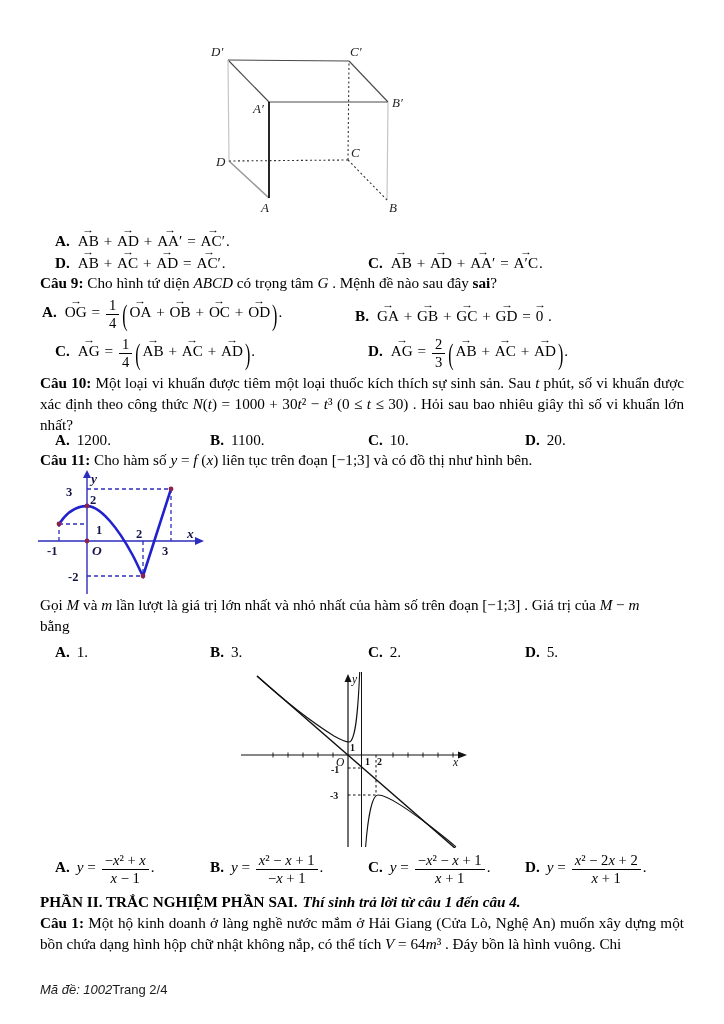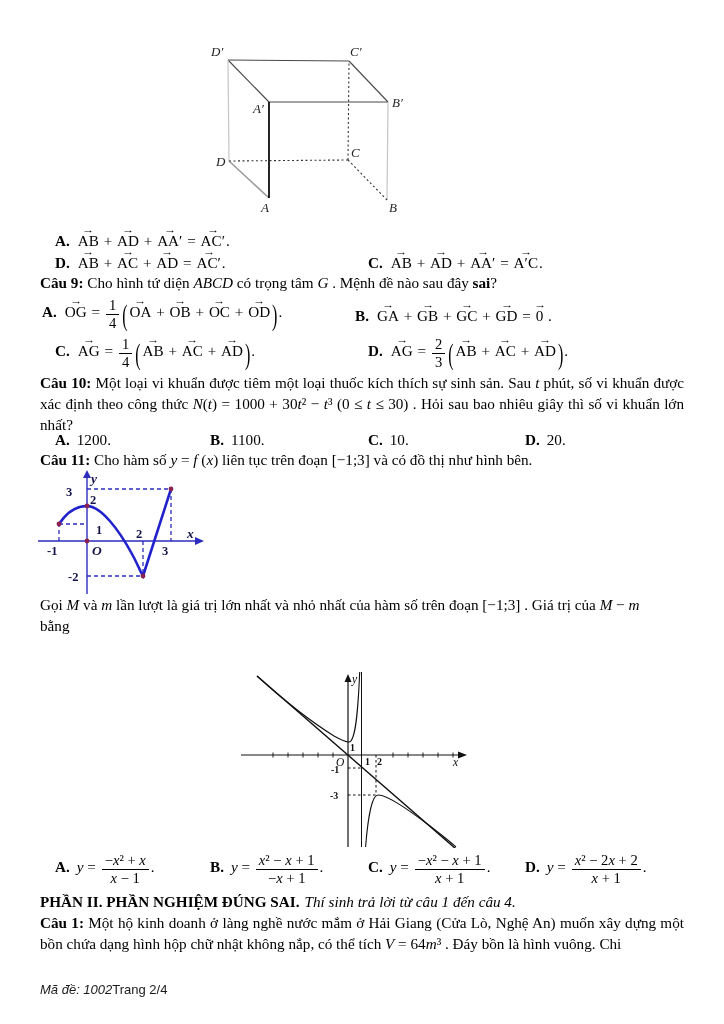--- a/index.html
+++ b/index.html
@@ -15,21 +15,21 @@
   .opt{white-space:nowrap}
   .opt .olab{font-weight:bold;padding-right:7px}
   .vec{position:relative;display:inline-block;padding:5px 1px 0;line-height:1.02}
   .vec::before{content:"→";position:absolute;top:-2px;left:50%;
                transform:translateX(-50%) scaleX(1.35);font-size:9px;font-style:normal}
   .frac{display:inline-block;vertical-align:middle;text-align:center;line-height:1.12;margin:0 2px;font-size:14.6px}
   .frac .fn{display:block;padding:0 3px;border-bottom:1px solid #000}
   .frac .fd{display:block;padding:0 3px}
   .bigp{display:inline-block;vertical-align:middle;transform:scaleY(1.9);font-size:16px;padding:0 1px}
   .part2-b{font-weight:bold}
-  .part2-i{font-style:italic;font-weight:normal;padding-left:5px}
+  .part2-i{font-style:italic;font-weight:bold;padding-left:5px}
   .footer{display:flex;justify-content:flex-start;font-family:"Liberation Sans",sans-serif;
           font-size:13px;color:#1a1a1a}
   .footer .fl{font-style:italic}
   svg text{font-family:"Liberation Serif",serif}
   .glab{font-weight:bold;font-size:12.5px;fill:#15154a}
   .gvar{font-style:italic;font-weight:bold;font-size:13.5px;fill:#15154a}
   .g2lab{font-weight:bold;font-size:10px;fill:#111}
   .g2var{font-style:italic;font-size:11.5px;fill:#111}
   .fig-lab{font-style:italic;font-size:13px;fill:#222}
 </style>
@@ -115,20 +115,26 @@
     <text class="glab" x="31" y="28">3</text>
     <text class="glab" x="55" y="36">2</text>
     <text class="glab" x="61" y="66">1</text>
     <text class="glab" x="33" y="113">-2</text>
     <text class="glab" x="12" y="87">-1</text>
     <text class="glab" x="101" y="70">2</text>
     <text class="glab" x="127" y="87">3</text>
   </svg>
 
   <div class="abs lastjust" style="left:40px;top:594px;width:644px">Gọi <i>M</i> và <i>m</i> lần lượt là giá trị lớn nhất và nhỏ nhất của hàm số trên đoạn [−1;3] . Giá trị của <i>M</i> − <i>m</i><br>bằng</div>
+  <div class="abs row4" style="left:40px;top:641px;width:644px">
+    <span class="opt"><b class="olab">A.</b><span>1.</span></span>
+    <span class="opt"><b class="olab">B.</b><span>3.</span></span>
+    <span class="opt"><b class="olab">C.</b><span>2.</span></span>
+    <span class="opt"><b class="olab">D.</b><span>5.</span></span>
+  </div>
 
 
   <svg class="abs" style="left:228px;top:670px" width="272" height="178" viewBox="0 0 272 178">
     <line x1="13" y1="85" x2="231" y2="85" stroke="#111" stroke-width="1.2"></line>
     <polygon points="230,81.5 239,85 230,88.5" fill="#111"></polygon>
     <line x1="120" y1="177" x2="120" y2="11" stroke="#111" stroke-width="1.2"></line>
     <polygon points="116.5,12 120,4 123.5,12" fill="#111"></polygon>
     <g stroke="#111" stroke-width="0.9">
       <line x1="45" y1="82.5" x2="45" y2="87.5"></line>
         <line x1="60" y1="82.5" x2="60" y2="87.5"></line>
@@ -161,21 +167,21 @@
   </svg>
 
   <div class="abs row4 tall" style="left:40px;top:846px;width:644px;height:46px">
     <span class="opt"><b class="olab">A.</b><span><i>y</i> = <span class="frac"><span class="fn">−<i>x</i>² + <i>x</i></span><span class="fd"><i>x</i> − 1</span></span>.</span></span>
     <span class="opt"><b class="olab">B.</b><span><i>y</i> = <span class="frac"><span class="fn"><i>x</i>² − <i>x</i> + 1</span><span class="fd">−<i>x</i> + 1</span></span>.</span></span>
     <span class="opt"><b class="olab">C.</b><span><i>y</i> = <span class="frac"><span class="fn">−<i>x</i>² − <i>x</i> + 1</span><span class="fd"><i>x</i> + 1</span></span>.</span></span>
     <span class="opt"><b class="olab">D.</b><span><i>y</i> = <span class="frac"><span class="fn"><i>x</i>² − 2<i>x</i> + 2</span><span class="fd"><i>x</i> + 1</span></span>.</span></span>
   </div>
 
   <div class="abs" style="left:40px;top:891px;width:644px">
-    <b class="part2-b">PHẦN II. PHẦN NGHIỆM ĐÚNG SAI.</b><span class="part2-i">Thí sinh trả lời từ câu 1 đến câu 4.</span>
+    <b class="part2-b">PHẦN II. TRẮC NGHIỆM PHẦN SAI.</b><span class="part2-i">Thí sinh trả lời từ câu 1 đến câu 4.</span>
   </div>
   <div class="abs just" style="left:40px;top:912px;width:644px"><b>Câu 1:</b> Một hộ kinh doanh ở làng nghề nước mắm ở Hải Giang (Cửa Lò, Nghệ An) muốn xây dựng một bồn chứa dạng hình hộp chữ nhật không nắp, có thể tích <i>V</i> = 64<i>m</i>³ . Đáy bồn là hình vuông. Chi</div>
 
   <div class="abs footer" style="left:40px;top:979px;width:644px">
     <span class="fl">Mã đề: 1002</span>
     <span class="fr">Trang 2/4</span>
   </div>
 
 </div>
 

